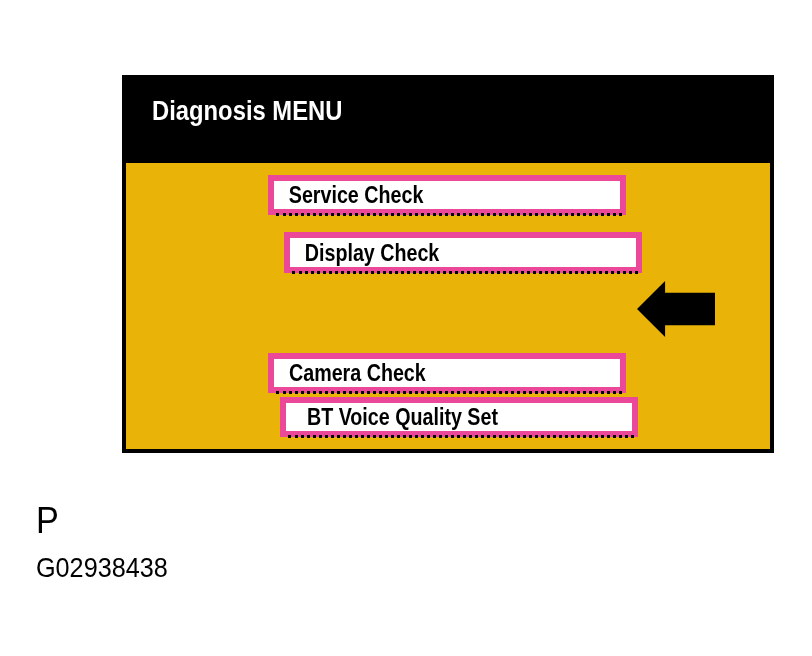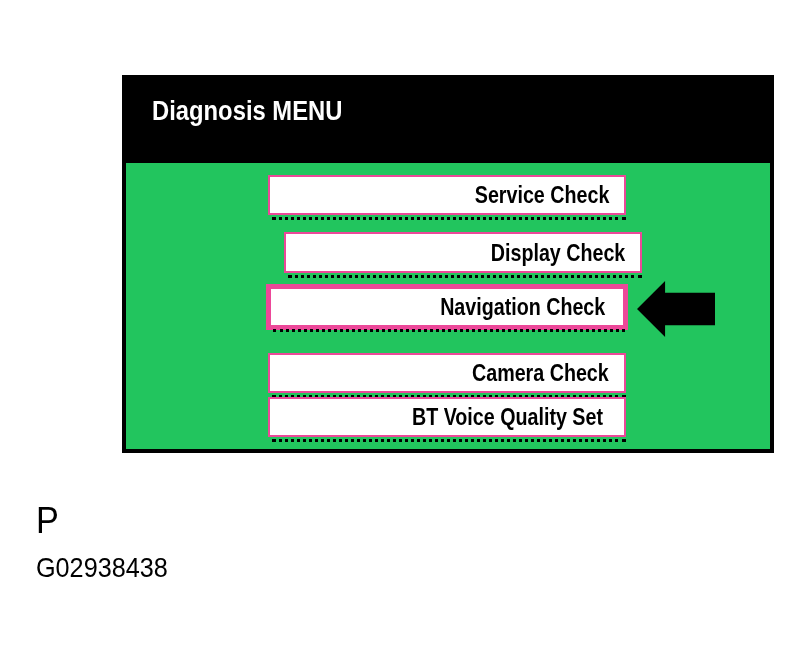--- a/index.html
+++ b/index.html
@@ -18,21 +18,21 @@
 
   
   .screen-panel {
     position: absolute;
     left: 122px;
     top: 75px;
     width: 652px;
     height: 378px;
     box-sizing: border-box;
     border: 4px solid #000000;
-    background: #22c55e;
+    background: #eab308;
   }
   .screen-header {
     position: absolute;
     left: -4px;
     top: -4px;
     width: 652px;
     height: 88px;
     background: #000000;
     box-sizing: border-box;
   }
@@ -49,24 +49,24 @@
     letter-spacing: 0px;
   }
 
   
   .menu-btn {
     position: absolute;
     box-sizing: border-box;
     width: 358px;
     height: 40px;
     background: #ffffff;
-    border: 2px solid #ec4899;
+    border: 6px solid #ec4899;
     display: flex;
     align-items: center;
-    justify-content: flex-end;
+    justify-content: flex-start;
     cursor: pointer;
   }
   .menu-btn::after {           
     content: "";
     position: absolute;
     left: 2px;
     width: 100%;
     bottom: -7px;
     height: 0;
     border-top: 3px dotted #000000;
@@ -79,21 +79,21 @@
     font-weight: bold;
     color: #000000;
     white-space: nowrap;
     transform: scaleX(0.82);
     transform-origin: center;
   }
   #btn-service    { left: 142px; top:  96px; }
   #btn-display    { left: 142px; top: 153px; height: 41px; margin-left: 16px; }
   #btn-navigation { left: 140px; top: 205px; width: 362px; height: 46px; }
   #btn-camera     { left: 142px; top: 274px; }
-  #btn-bt         { left: 142px; top: 318px; padding-left: 33px; }
+  #btn-bt         { left: 154px; top: 318px; }
 
   
   .pointer-arrow {
     position: absolute;
     left: 637px;
     top: 281px;
     width: 78px;
     height: 56px;
     background: #000000;
     clip-path: polygon(0 50%, 36% 0, 36% 21%, 100% 21%, 100% 79%, 36% 79%, 36% 100%);
@@ -133,23 +133,20 @@
     </div>
 
     <div class="menu-btn" id="btn-service">
       <span class="btn-label">Service Check</span>
     </div>
 
     <div class="menu-btn" id="btn-display">
       <span class="btn-label">Display Check</span>
     </div>
 
-    <div class="menu-btn selected" id="btn-navigation">
-      <span class="btn-label">Navigation Check</span>
-    </div>
 
     <div class="menu-btn" id="btn-camera">
       <span class="btn-label">Camera Check</span>
     </div>
 
     <div class="menu-btn" id="btn-bt">
       <span class="btn-label">BT Voice Quality Set</span>
     </div>
 
   </div>

